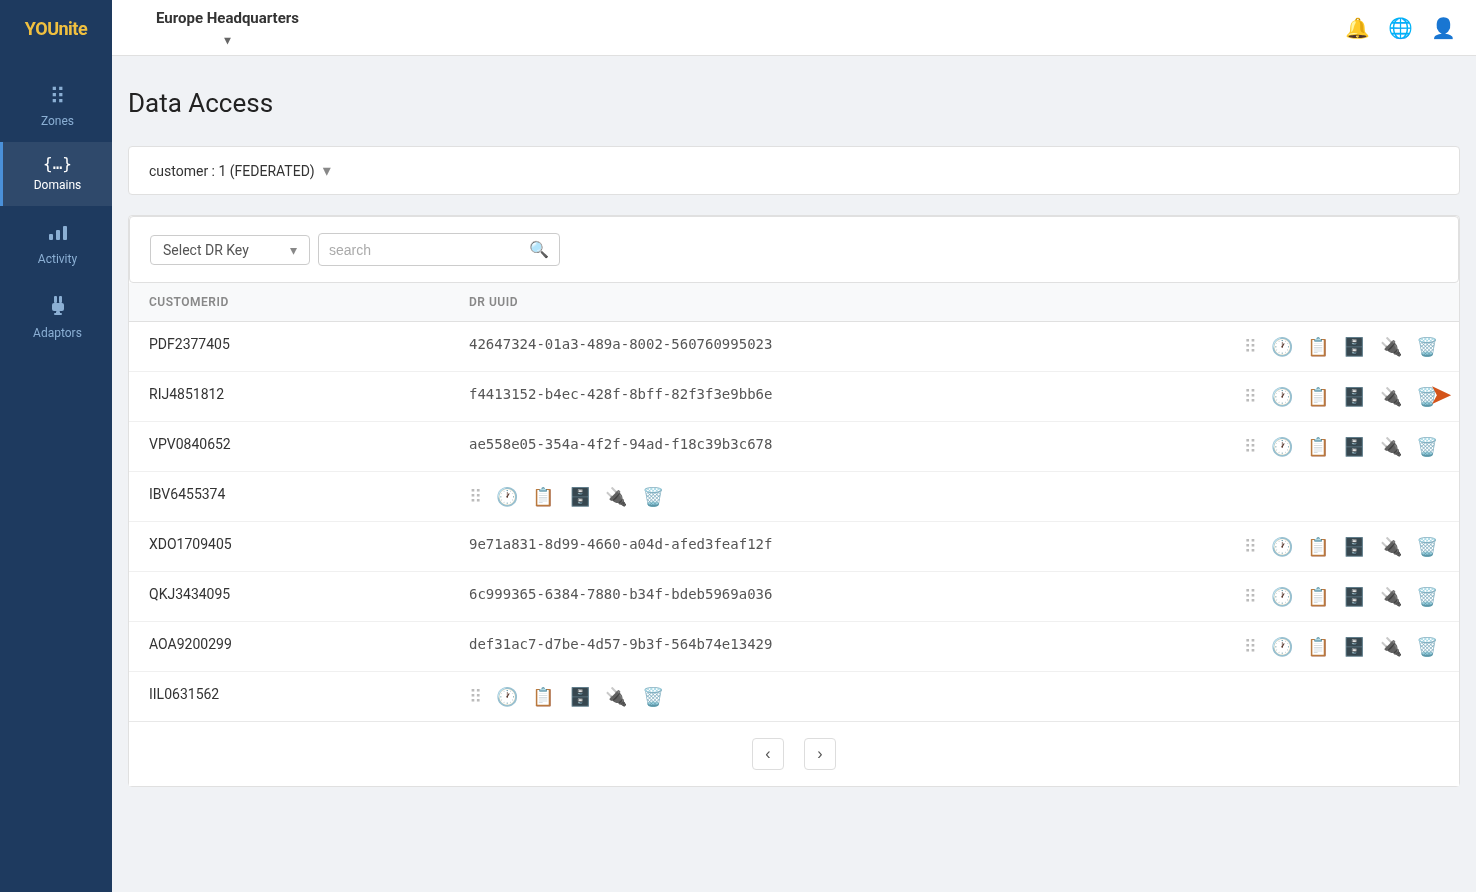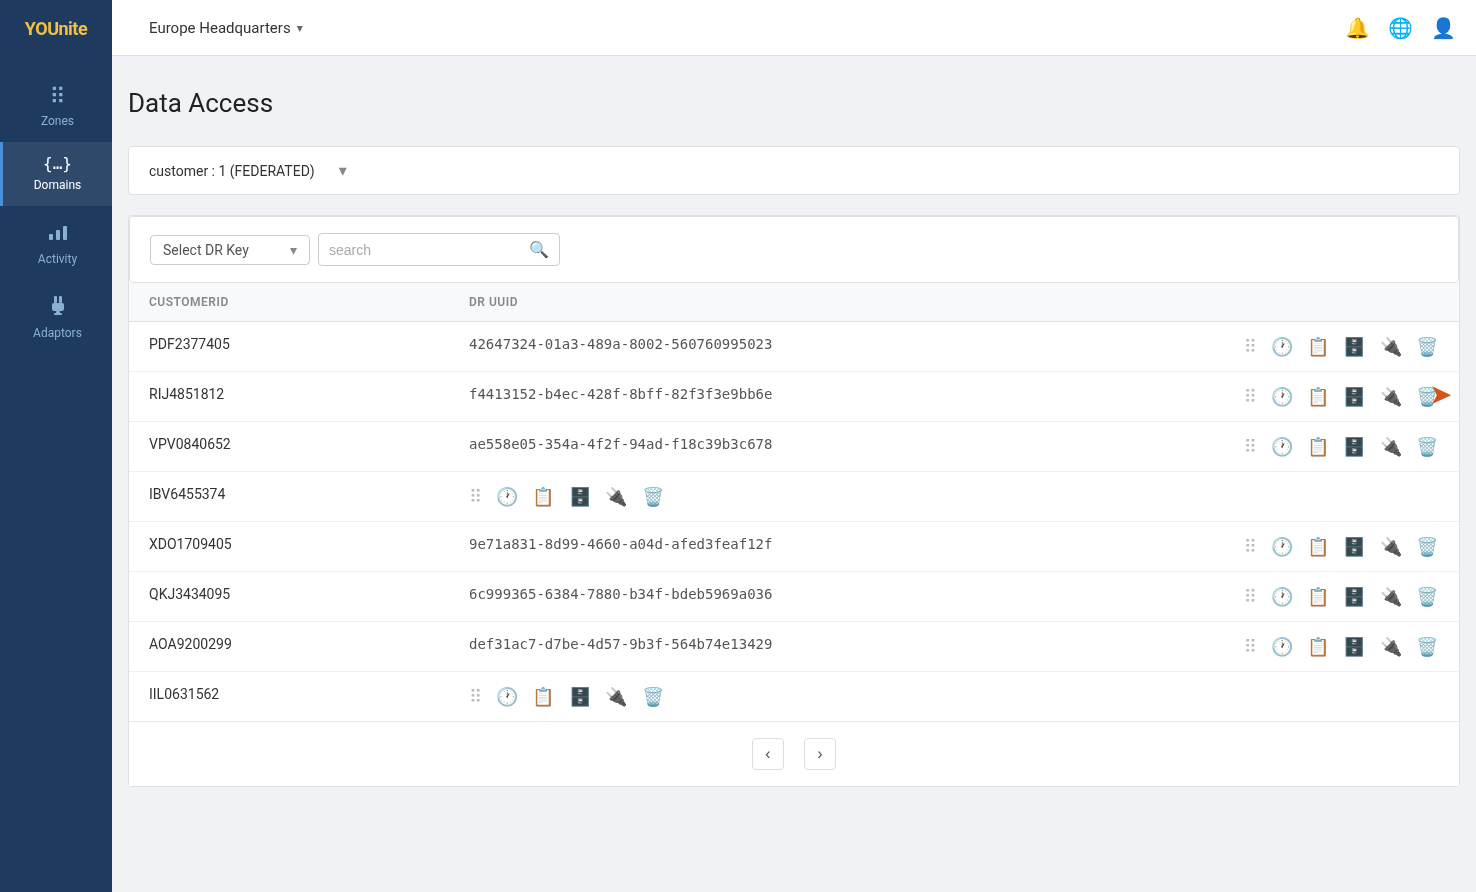--- a/index.html
+++ b/index.html
@@ -7,21 +7,21 @@
 
     
     .topnav {
       height: 56px;
       background: #fff;
       border-bottom: 1px solid #e0e0e0;
       display: flex;
       align-items: center;
       padding: 0 20px;
       position: fixed;
-      top: 0; left: 1px; right: 0;
+      top: 0; left: 8px; right: 0;
       z-index: 100;
     }
     .logo {
       width: 112px;
       height: 56px;
       background: #1e3a5f;
       display: flex;
       align-items: center;
       justify-content: center;
       color: #fff;
@@ -37,23 +37,24 @@
       flex: 1;
       display: flex;
       align-items: center;
       padding-left: 16px;
     }
     .org-selector {
       display: flex;
       align-items: center;
       gap: 6px;
       font-size: 15px;
-      font-weight: 400;
+      font-weight: 700;
       color: #333;
       cursor: pointer;
+      flex-direction: column;
     }
     .org-selector .chevron { color: #666; font-size: 12px; }
     .topnav-icons {
       display: flex;
       align-items: center;
       gap: 18px;
       margin-left: auto;
     }
     .topnav-icon {
       color: #555;
@@ -288,21 +289,21 @@
       </svg>
     </span>
     <span>Adaptors</span>
   </div>
 </div>
 
 <div class="main">
   <h1 class="page-title">Data Access</h1>
 
   <div class="content-block" style="padding: 0;">
-    <div style="padding: 14px 20px; display: flex; align-items: center; gap: 24px;">
+    <div style="padding: 14px 20px; display: flex; align-items: center; gap: 8px;">
       <span style="font-size:14px; color:#333;">customer : 1 (FEDERATED)</span>
       <span style="color:#888; cursor:pointer;">▾</span>
     </div>
   </div>
 
   <div class="content-block">
 
     <div class="filter-bar">
       <div class="dr-key-select">
         <span style="flex:1;">Select DR Key</span>

